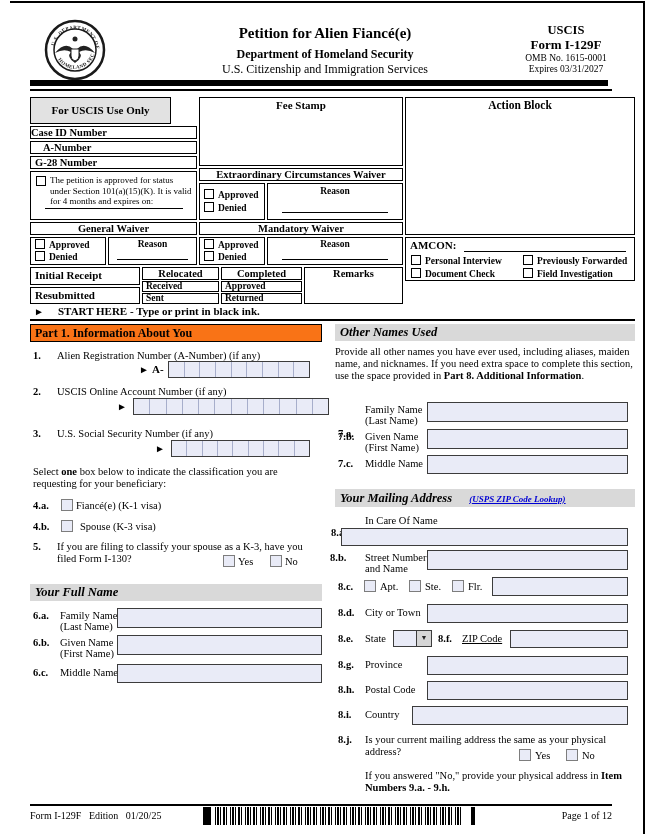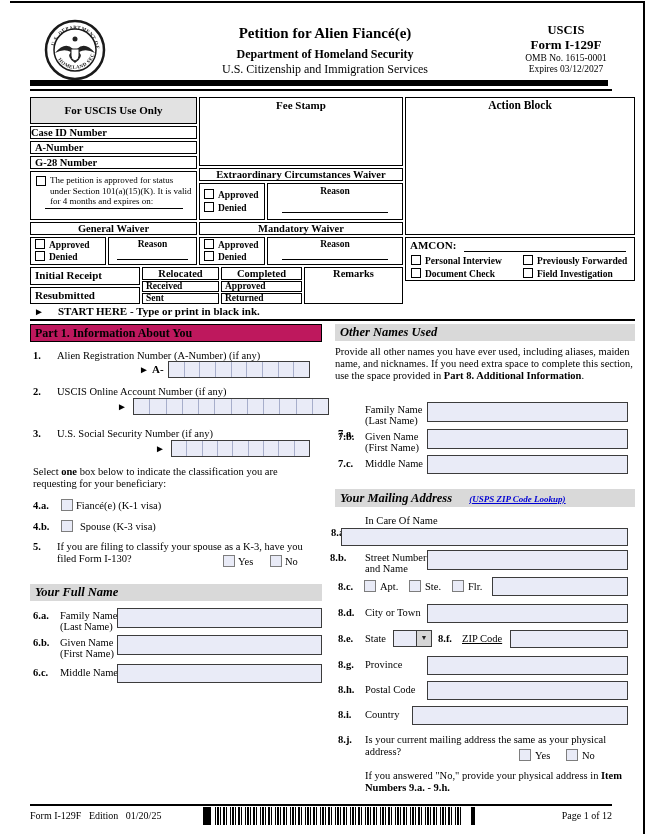--- a/index.html
+++ b/index.html
@@ -21,21 +21,21 @@
       vertical-align:-1px;margin-right:4px;box-sizing:content-box;}
   
   .fcb{position:absolute;width:12px;height:12px;background:#e9ebf7;border:1px solid #7d7d7d;box-sizing:border-box;}
   .input{position:absolute;background:#e9ebf7;border:1.5px solid #3c3c3c;box-sizing:border-box;}
   .comb{position:absolute;display:flex;background:#e9ebf7;border:1.5px solid #3c3c3c;box-sizing:border-box;}
   .comb>span{flex:1;border-left:1px solid #a7aecb;}
   .comb>span:first-child{border-left:none;}
   .ul{position:absolute;border-bottom:1.5px solid #000;}
   .sechdr{position:absolute;background:#d9d9d9;font-style:italic;font-weight:bold;font-size:12.5px;
           line-height:17px;padding-left:5px;box-sizing:border-box;}
-  .part1hdr{position:absolute;background:#be185d;border:1.5px solid #000;box-sizing:border-box;
+  .part1hdr{position:absolute;background:#f97316;border:1.5px solid #000;box-sizing:border-box;
             font-weight:bold;font-size:12px;line-height:16px;padding-left:4px;}
   .lbl2{font-size:10.5px;line-height:11px;}
   .arrow{font-size:10px;}
   .link{color:#0000d4;font-weight:bold;font-style:italic;text-decoration:underline;font-size:9px;}
   .select{position:absolute;background:#e9ebf7;border:1.5px solid #3c3c3c;box-sizing:border-box;}
   .selbtn{position:absolute;right:0;top:0;bottom:0;width:14px;background:#d6d6d6;border-left:1px solid #3c3c3c;
           font-size:7px;line-height:15px;text-align:center;color:#222;}
   .barcode{position:absolute;background:#fff;}
   .bc-stripes{position:absolute;left:12px;right:14px;top:0;bottom:0;
       background:repeating-linear-gradient(90deg,#000 0 1px,#fff 1px 2px,#000 2px 4px,#fff 4px 5px,#000 5px 6px,#fff 6px 8px,#000 8px 10px,#fff 10px 11px,#000 11px 12px,#fff 12px 15px);}
@@ -64,28 +64,28 @@
     <path d="M27 30 h8 v7 q0 4 -4 5 q-4 -1 -4 -5 Z" fill="#fff" stroke="#222" stroke-width="1"></path>
   </svg>
 
   <div class="abs b c" style="left:170px;top:25px;width:310px;font-size:15px;">Petition for Alien Fiancé(e)</div>
   <div class="abs b c" style="left:170px;top:47px;width:310px;font-size:12px;">Department of Homeland Security</div>
   <div class="abs c" style="left:170px;top:62px;width:310px;font-size:12px;">U.S. Citizenship and Immigration Services</div>
 
   <div class="abs b c" style="left:495px;top:23px;width:142px;font-size:12.5px;">USCIS</div>
   <div class="abs b c" style="left:495px;top:37px;width:142px;font-size:13px;">Form I-129F</div>
   <div class="abs c" style="left:495px;top:53px;width:142px;font-size:9.5px;">OMB No. 1615-0001</div>
-  <div class="abs c" style="left:495px;top:64px;width:142px;font-size:9.5px;">Expires 03/12/2027</div>
+  <div class="abs c" style="left:495px;top:64px;width:142px;font-size:9.5px;">Expires 03/31/2027</div>
 
   <div class="rule" style="left:30px;top:80px;width:578px;height:6px;"></div>
   <div class="rule" style="left:30px;top:89px;width:582px;height:1.5px;"></div>
 
-  <div class="cell grayhdr b c f11" style="left:30px;top:97px;width:167px;height:27px;line-height:24px;">For USCIS Use Only</div>
+  <div class="cell grayhdr b c f11" style="left:30px;top:97px;width:141px;height:27px;line-height:24px;">For USCIS Use Only</div>
   <div class="cell b" style="left:30px;top:126px;width:167px;height:13px;font-size:10.5px;line-height:11px;">Case ID Number</div>
-  <div class="cell b" style="left:30px;top:141px;width:167px;height:13px;font-size:10.5px;line-height:11px;padding-left:4px;">A-Number</div>
+  <div class="cell b" style="left:30px;top:141px;width:167px;height:13px;font-size:10.5px;line-height:11px;padding-left:12px;">A-Number</div>
   <div class="cell b" style="left:30px;top:156px;width:167px;height:13px;font-size:10.5px;line-height:11px;padding-left:4px;">G-28 Number</div>
 
   <div class="cell" style="left:30px;top:171px;width:167px;height:49px;">
     <span class="kb" style="position:absolute;left:5px;top:4px;"></span>
     <div class="abs f9" style="left:19px;top:3px;width:143px;">The petition is approved for status under Section 101(a)(15)(K).  It is valid for 4 months and expires on:</div>
     <div class="ul" style="left:14px;top:36px;width:138px;"></div>
   </div>
 
   <div class="cell b c" style="left:30px;top:222px;width:167px;height:13px;font-size:10.5px;line-height:11px;">General Waiver</div>
   <div class="cell" style="left:30px;top:237px;width:76px;height:28px;">

